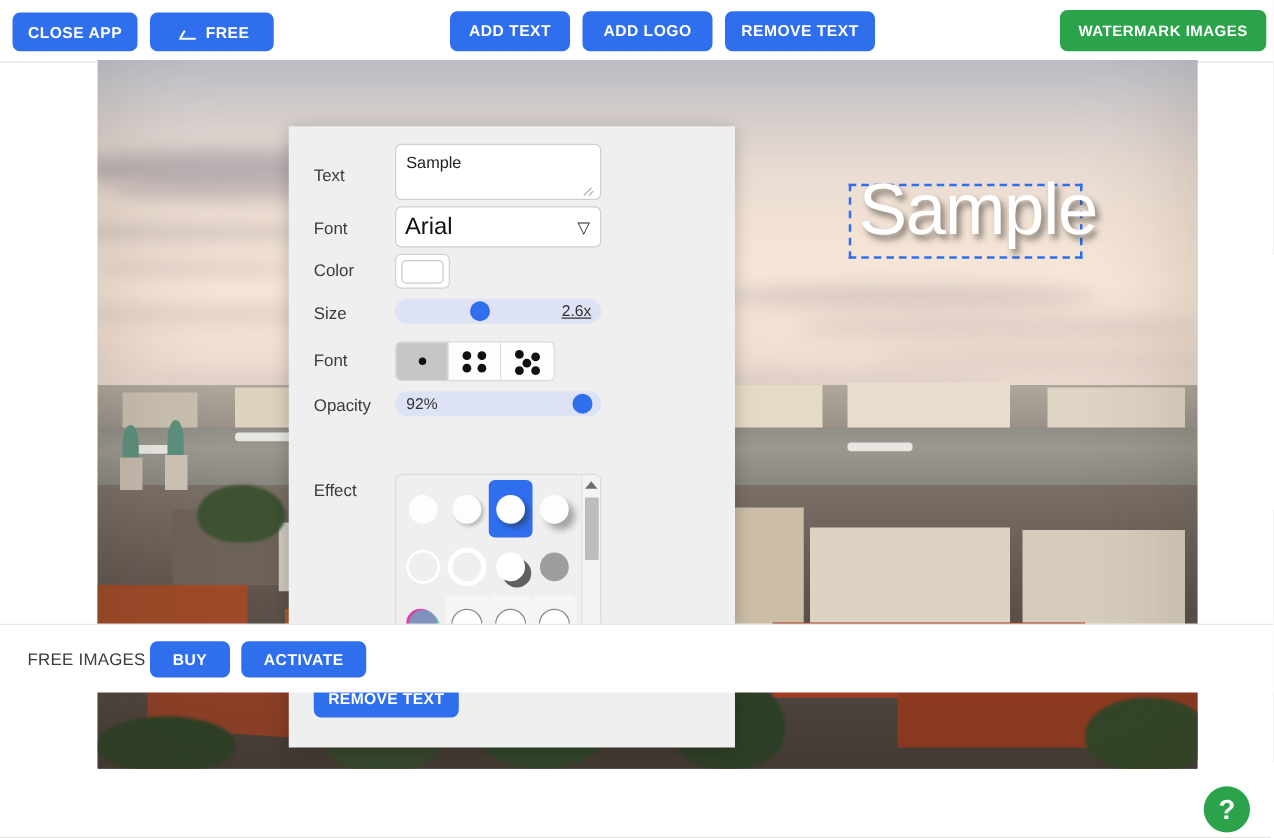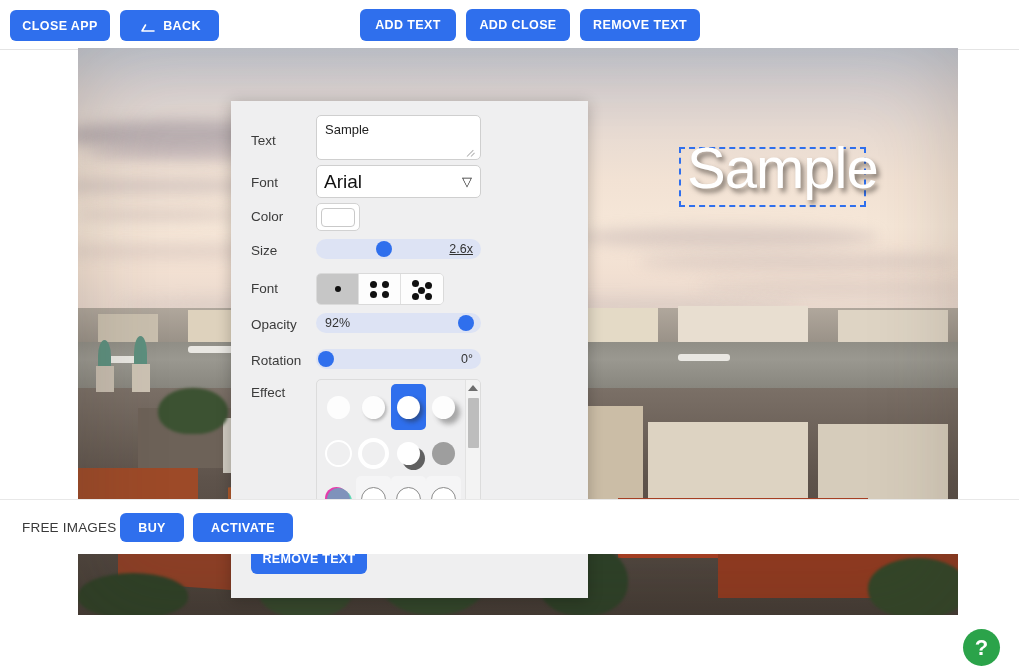--- a/index.html
+++ b/index.html
@@ -286,35 +286,38 @@
     <button class="btn blue" id="btn-close-app">
       <span>CLOSE APP</span>
     </button>
 
     <button class="btn blue" id="btn-back">
       <span class="arrowglyph">
         <svg width="17" height="10" viewBox="0 0 17 10">
           <path d="M16 8 H4 L7.5 2" fill="none" stroke="#ffffff" stroke-width="1.6" stroke-linecap="round" stroke-linejoin="round"></path>
         </svg>
       </span>
-      <span>BACK</span>
+      <span>FREE</span>
     </button>
 
     <button class="btn blue" id="btn-add-text">
       <span>ADD TEXT</span>
     </button>
 
     <button class="btn blue" id="btn-add-logo">
-      <span>ADD CLOSE</span>
+      <span>ADD LOGO</span>
     </button>
 
     <button class="btn blue" id="btn-remove-text-top">
       <span>REMOVE TEXT</span>
     </button>
 
+    <button class="btn green" id="btn-watermark">
+      <span>WATERMARK IMAGES</span>
+    </button>
   </div>
 
   <div id="canvas-wrap">
     <div id="sky"></div>
 
     <div class="cloud" style="left:-20px;top:72px;width:250px;height:30px;background:rgba(150,140,152,.55);"></div>
     <div class="cloud" style="left:10px;top:96px;width:190px;height:18px;background:rgba(168,156,164,.45);"></div>
     <div class="cloud" style="left:-30px;top:130px;width:210px;height:16px;background:rgba(176,163,168,.40);"></div>
     <div class="cloud" style="left:0px;top:160px;width:160px;height:14px;background:rgba(186,170,170,.35);"></div>
     <div class="cloud" style="left:-20px;top:196px;width:230px;height:14px;background:rgba(190,172,170,.32);"></div>
@@ -432,27 +435,20 @@
     </div>
 
     <div class="row" id="row-opacity">
       <span class="rlabel" id="lbl-opacity">Opacity</span>
       <div class="slider" id="sl-opacity">
         <span class="sl-val">92%</span>
         <div class="sl-thumb"></div>
       </div>
     </div>
 
-    <div class="row" id="row-rotation">
-      <span class="rlabel" id="lbl-rotation">Rotation</span>
-      <div class="slider" id="sl-rotation">
-        <div class="sl-thumb"></div>
-        <span class="sl-val">0°</span>
-      </div>
-    </div>
 
     <div class="row" id="row-effect">
       <span class="rlabel" id="lbl-effect">Effect</span>
       <div id="effect-box">
         <div id="effect-grid">
             <div class="eff">
               <div class="ec" style="background:#fdfdfd;"></div>
             </div>
             <div class="eff">
               <div class="ec" style="background:#fdfdfd;box-shadow:2px 2px 3px rgba(90,90,90,.35);"></div>

